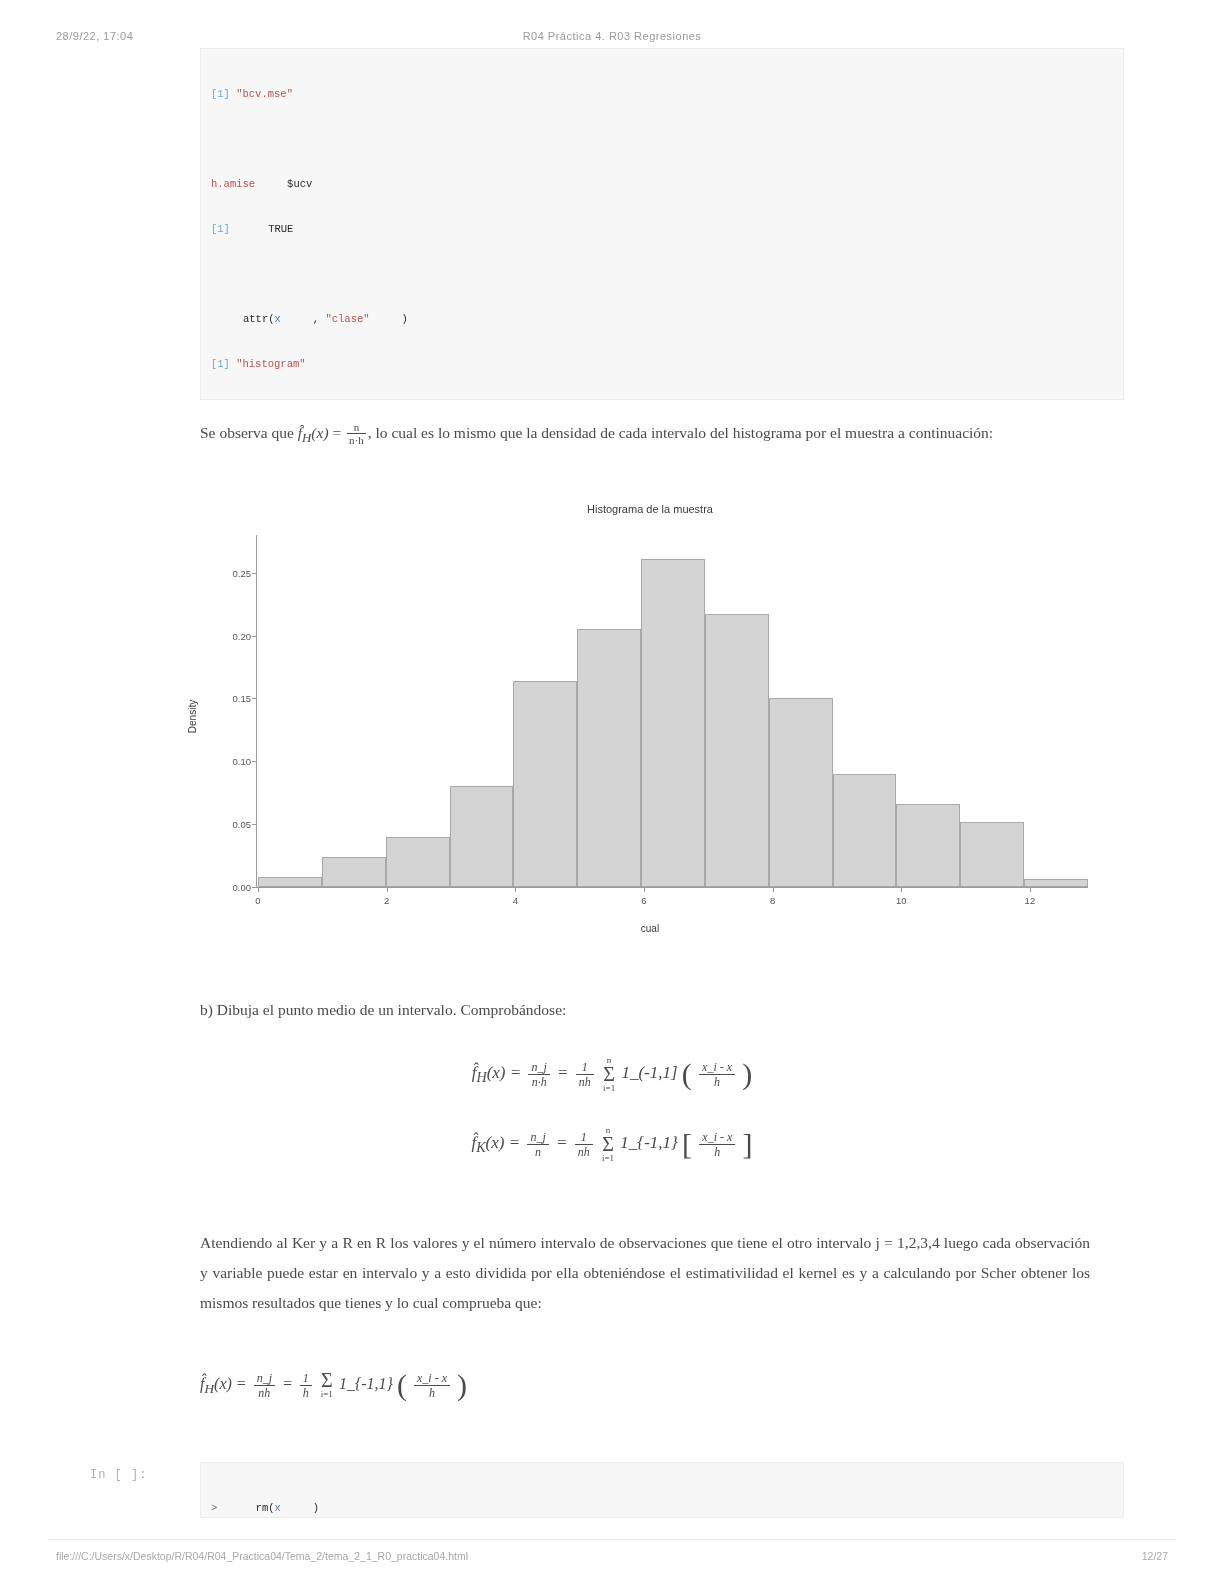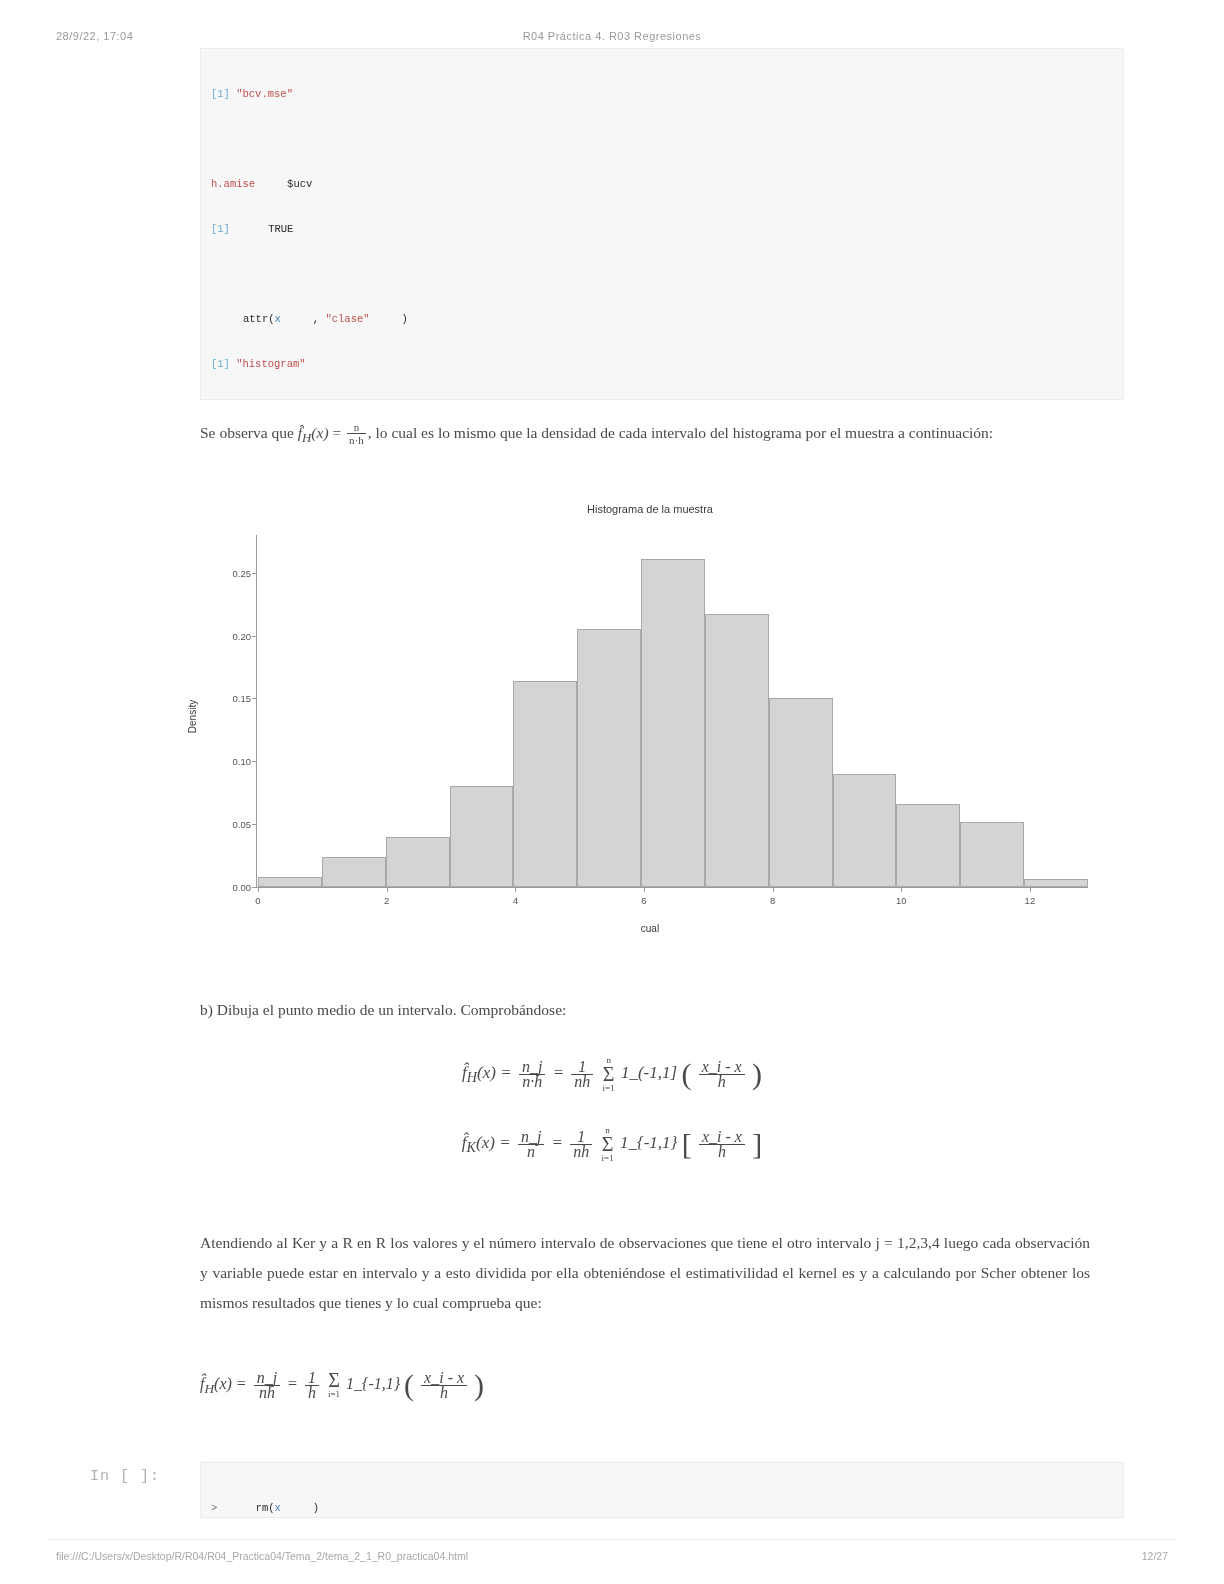--- a/index.html
+++ b/index.html
@@ -77,21 +77,21 @@
   .tok-fn { color: #2b2b2b; padding-left: 32px; }
   .tok-kw { color: #c0504d; }
   .tok-blue { color: #4a7ebb; }
   .tok-gray { color: #777777; }
   .blank { height: 15px; }
 
   .cell-marker {
     position: absolute;
     left: 90px;
     font-family: "Liberation Mono", monospace;
-    font-size: 15px;
+    font-size: 12px;
     color: #b0b0b0;
     letter-spacing: 1px;
   }
   #cell-marker-bottom { top: 1468px; }
 
   
   .para {
     position: absolute;
     font-size: 15.5px;
     line-height: 30px;
@@ -127,21 +127,21 @@
     font-style: italic;
   }
   #eq-1 { top: 1055px; left: 0; }
   #eq-2 { top: 1125px; left: 0; }
   #eq-3 { top: 1368px; left: 200px; width: auto; text-align: left; font-size: 16px; }
 
   .big-frac {
     display: inline-block;
     vertical-align: middle;
     text-align: center;
-    font-size: 16px;
+    font-size: 12px;
     line-height: 14px;
     margin: 0 3px;
   }
   .big-frac .num { display: block; border-bottom: 1px solid #4a4a4a; padding: 0 3px; }
   .big-frac .den { display: block; padding: 0 3px; }
   .sum {
     display: inline-block;
     vertical-align: middle;
     text-align: center;
     font-size: 9px;

